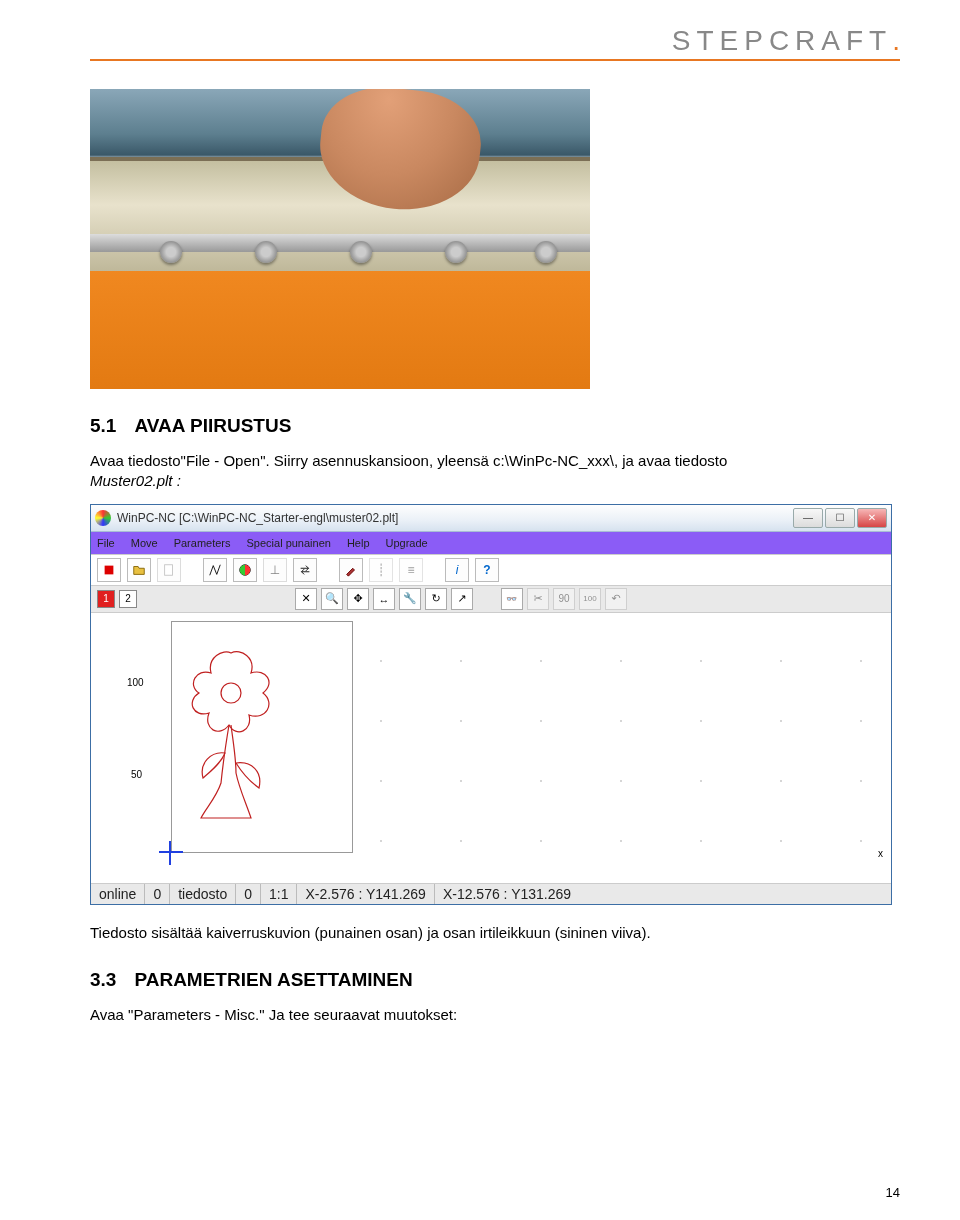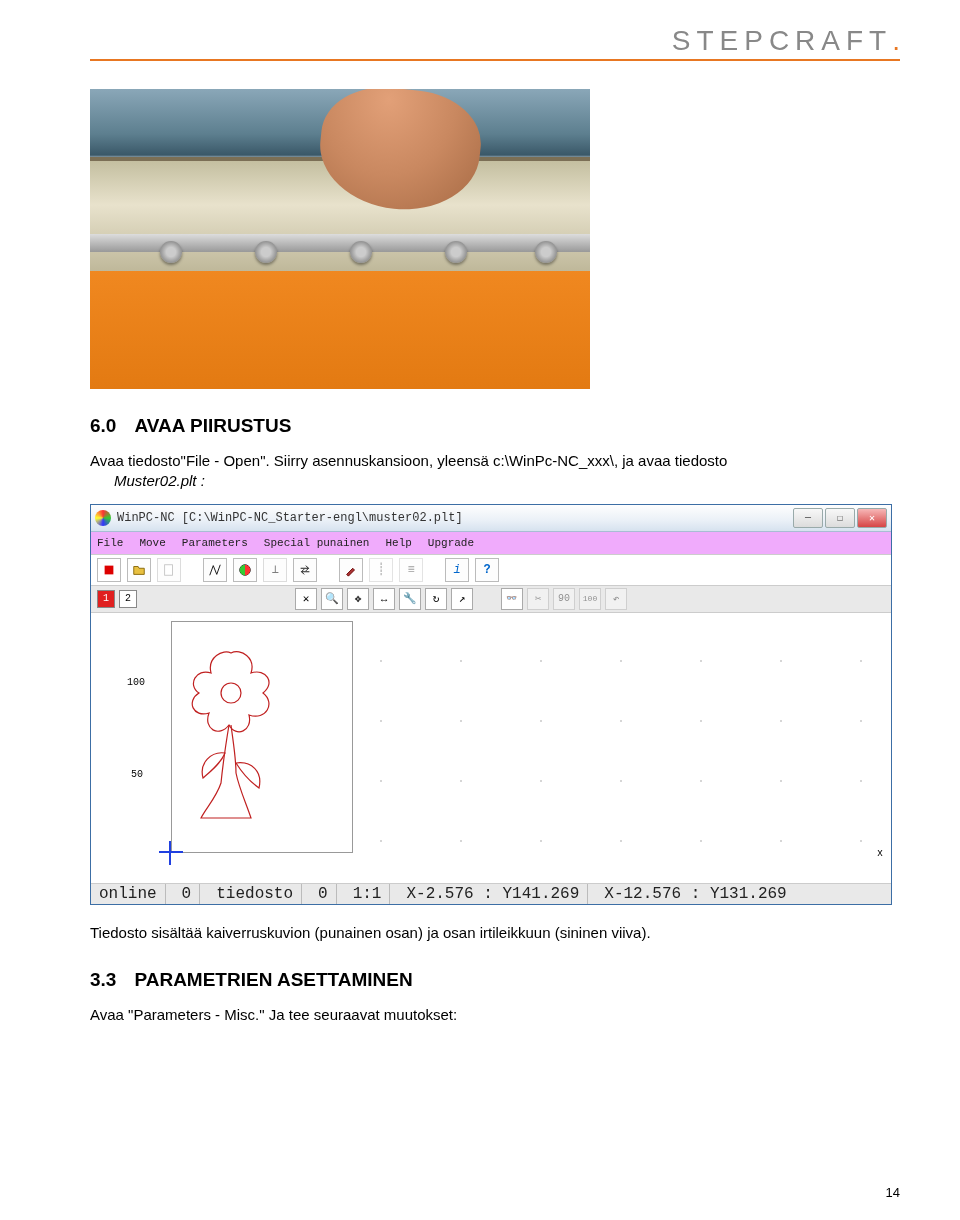--- a/index.html
+++ b/index.html
@@ -66,29 +66,29 @@
     font-size: 19px;
     font-weight: bold;
     margin: 26px 0 14px 0;
   }
   .h2 .num { display:inline-block; margin-right: 18px; }
   .para {
     font-size: 15px;
     line-height: 1.35;
     margin: 8px 0;
   }
-  .ital { font-style: italic; margin-left: 24px; }
+  .ital { font-style: italic; }
 
   
   .winwrap {
     margin: 12px 16px 18px 0;
     border: 1px solid #3c6ea5;
     width: 800px;
     background:#fff;
-    font-family: Liberation Mono, monospace;
+    font-family: Liberation Sans, sans-serif;
   }
   .titlebar {
     height: 26px;
     background: linear-gradient(180deg,#fefefe 0%,#eaf0f7 60%,#d6e2ef 100%);
     border-bottom: 1px solid #a8bdd4;
     display:flex; align-items:center; padding:0 4px;
     font-size:12px; color:#333;
   }
   .titlebar .appicon{
     width:16px;height:16px;border-radius:50%;
@@ -98,21 +98,21 @@
   .titlebar .spacer{flex:1}
   .winbtn{
     width:28px;height:18px;margin-left:2px;
     background:linear-gradient(180deg,#f8f8f8,#dcdcdc);
     border:1px solid #9aa;border-radius:2px;
     display:flex;align-items:center;justify-content:center;
     font-size:10px;color:#444;
   }
   .winbtn.close{background:linear-gradient(180deg,#f7b7b7,#d64545);color:#fff}
   .menubar{
-    height:22px;background:#f0abfc;border-bottom:1px solid #ccc;
+    height:22px;background:#8b5cf6;border-bottom:1px solid #ccc;
     display:flex;align-items:center;font-size:11px;padding:0 6px;gap:16px;color:#222;
   }
   .toolbar{
     height:30px;background:#fff;border-bottom:1px solid #ccc;
     display:flex;align-items:center;padding:0 6px;gap:6px;
   }
   .tbtn{
     width:22px;height:22px;border:1px solid #bbb;background:#fdfdfd;
     display:flex;align-items:center;justify-content:center;font-size:12px;
   }
@@ -146,21 +146,21 @@
   .canvas .origin::after{content:"";position:absolute;left:-6px;top:4px;width:24px;height:2px;background:#2040e0}
   .canvas .dotgrid{position:absolute;left:80px;right:8px;top:8px;bottom:30px;
     background-image: radial-gradient(#bbb 1px, transparent 1px);
     background-size: 80px 60px;
     background-position: 10px 10px;
     opacity:.6;
     pointer-events:none;
   }
   .statusbar{
     height:20px;background:#e9e9e9;border-top:1px solid #ccc;
-    display:flex;align-items:flex-end;font-size:16px;color:#222;gap:8px;
+    display:flex;align-items:flex-end;font-size:14px;color:#222;
   }
   .statusbar .cell{border-right:1px solid #bbb;padding:0 8px;height:100%;display:flex;align-items:center}
   .pagenum{
     position:absolute; right:60px; bottom:20px; font-size:13px;
   }
 </style>
 </head>
 <body>
 
 <div class="page">
@@ -175,21 +175,21 @@
     <div class="clamp"></div>
     <div class="screw s1"></div>
       <div class="screw s2"></div>
       <div class="screw s3"></div>
       <div class="screw s4"></div>
       <div class="screw s5"></div>
     <div class="hand"></div>
   </div>
 
   <div class="h2">
-    <span class="num">6.0</span><span>AVAA PIIRUSTUS</span>
+    <span class="num">5.1</span><span>AVAA PIIRUSTUS</span>
   </div>
 
   <p class="para">
     <span>Avaa tiedosto"File - Open". Siirry asennuskansioon, yleensä c:\WinPc-NC_xxx\, ja avaa tiedosto</span><br>
     <span class="ital">Muster02.plt :</span>
   </p>
 
   <div class="winwrap">
     <div class="titlebar">
       <div class="appicon"></div>

